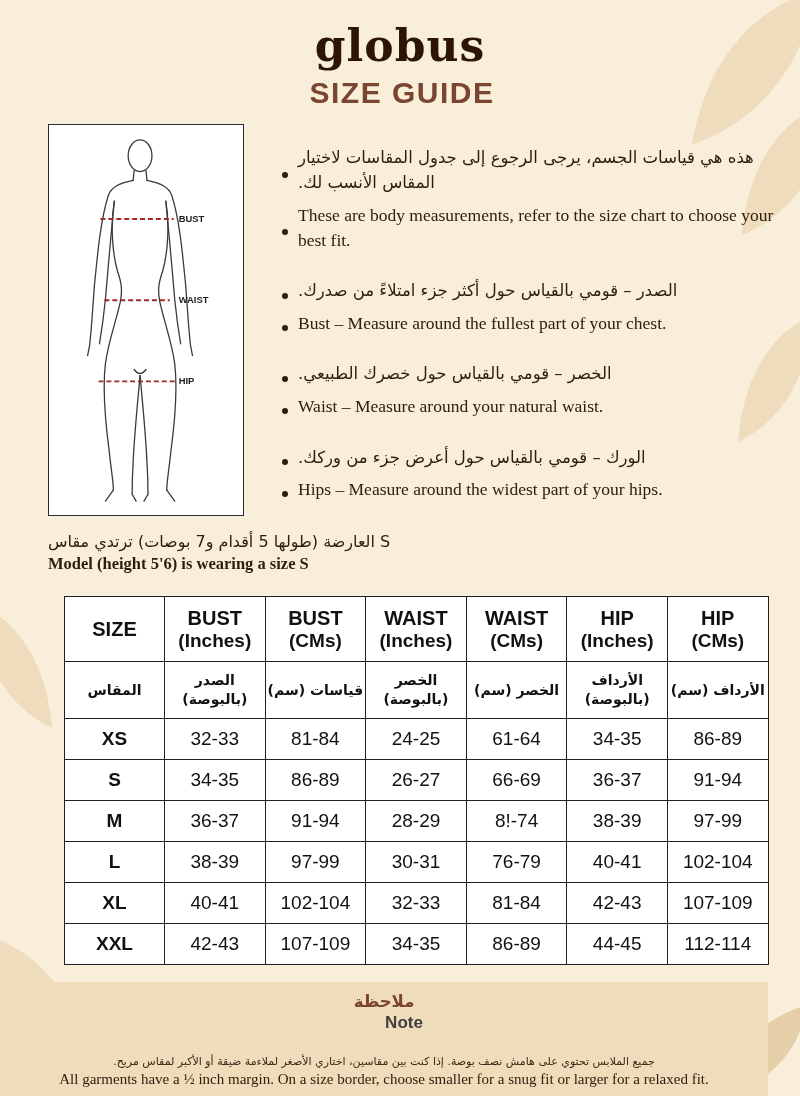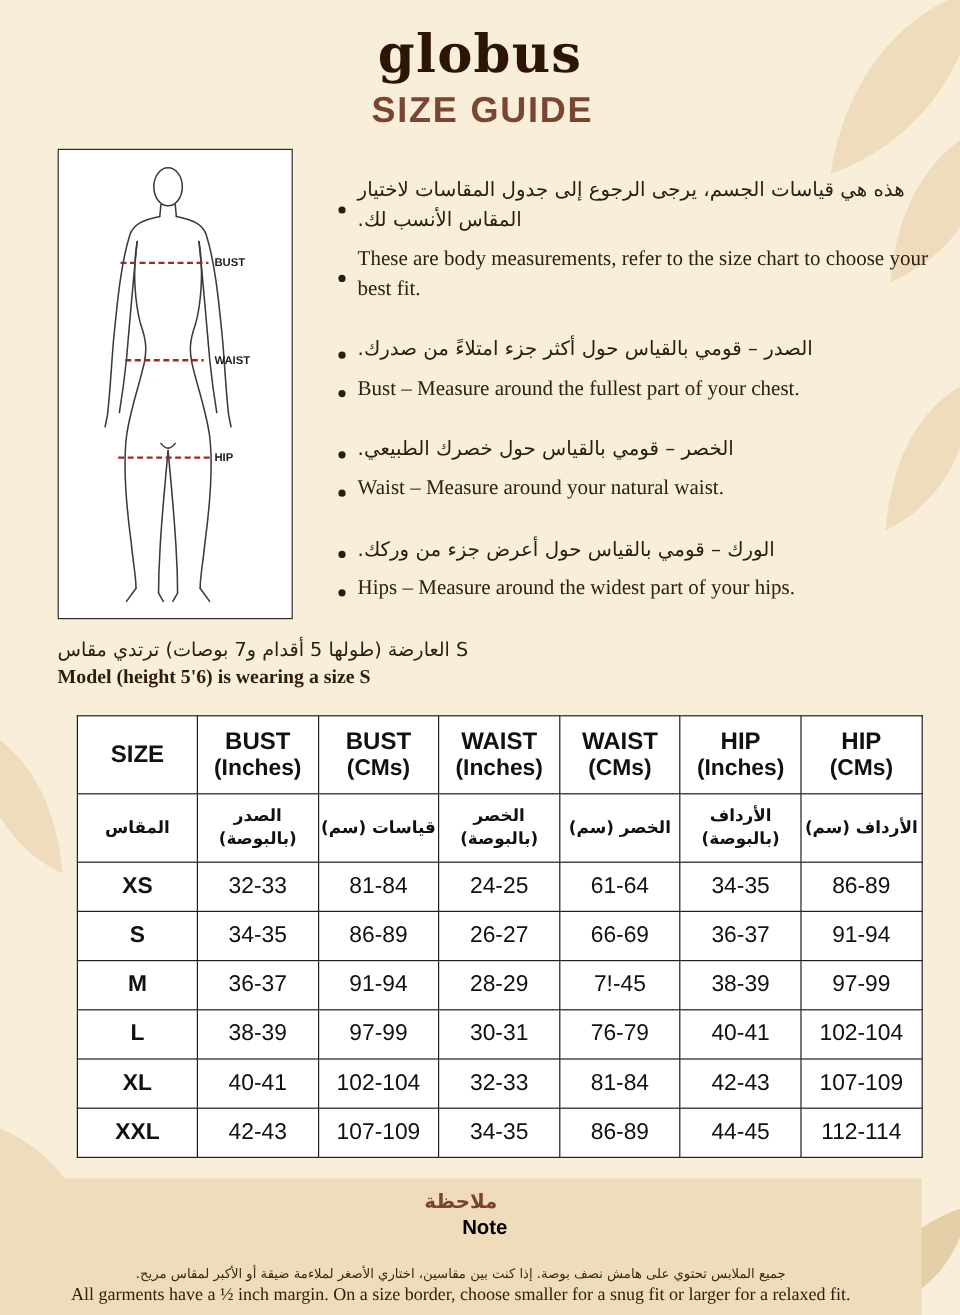--- a/index.html
+++ b/index.html
@@ -37,21 +37,21 @@
   .h-top{font-size:20px;font-weight:700;color:#111;}
   .h-sub{font-size:19px;font-weight:700;color:#111;}
   .h-sub:empty{display:none;}
   .head-ar th{height:56px;font-family:"DejaVu Sans",sans-serif;font-size:14px;font-weight:700;
               direction:rtl;line-height:1.35;color:#111;}
   .size-table tbody td{height:40px;font-size:19px;color:#111;}
   .size-cell{font-weight:700;}
 
   .note-band{position:absolute;left:0;top:982px;width:768px;height:114px;background:#eedcba;text-align:center;}
   .note-title-ar{font-family:"DejaVu Sans",sans-serif;font-weight:700;font-size:16.5px;color:#7b4430;margin-top:10px;}
-  .note-title-en{font-weight:800;font-size:17px;color:#000000;margin-top:2px;margin-left:40px;}
+  .note-title-en{font-weight:800;font-size:17px;color:#404040;margin-top:2px;margin-left:40px;}
   .note-body-ar{font-family:"DejaVu Sans",sans-serif;font-size:11px;color:#3a2918;margin-top:22px;direction:rtl;}
   .note-body-en{font-family:"Liberation Serif",serif;font-size:15px;color:#31200f;margin-top:3px;}
 </style>
 </head>
 <body>
 
 <div class="page">
 
   <svg class="deco" style="right:-30px;top:-15px;" width="210" height="260" viewBox="0 0 210 260">
     <path d="M195 5 C 130 25 85 80 72 160 C 140 135 185 80 195 5 Z" fill="#eedcbd"></path>
@@ -214,21 +214,21 @@
         <td>26-27</td>
         <td>66-69</td>
         <td>36-37</td>
         <td>91-94</td>
       </tr>
       <tr>
         <td class="size-cell">M</td>
         <td>36-37</td>
         <td>91-94</td>
         <td>28-29</td>
-        <td>7!-45</td>
+        <td>8!-74</td>
         <td>38-39</td>
         <td>97-99</td>
       </tr>
       <tr>
         <td class="size-cell">L</td>
         <td>38-39</td>
         <td>97-99</td>
         <td>30-31</td>
         <td>76-79</td>
         <td>40-41</td>

